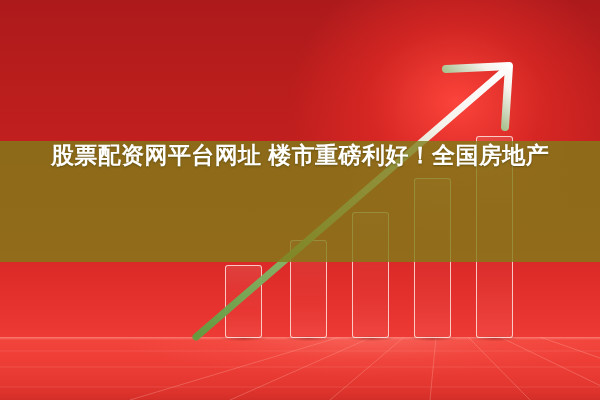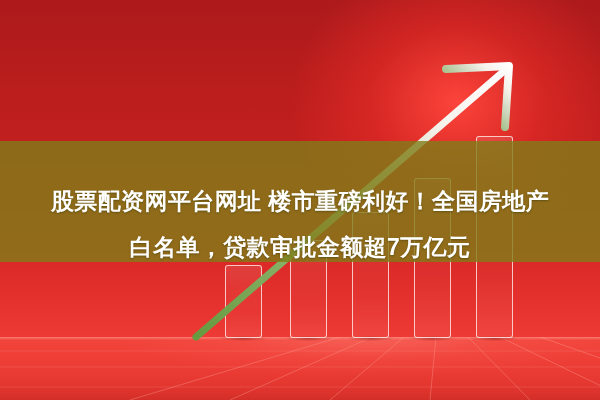--- a/index.html
+++ b/index.html
@@ -116,22 +116,22 @@
     height: 121px;
     background: rgba(127,125,24,0.80);
   }
   .band-inner {
     position: absolute;
     left: 0; top: 141px;
     width: 600px; height: 121px;
     display: flex;
     flex-direction: column;
     align-items: center;
-    justify-content: flex-end;
-    gap: 16px;
+    justify-content: flex-start;
+    gap: 24px;
   }
   .headline {
     color: #ffffff;
     font-size: 23px;
     font-weight: 700;
     line-height: 1.28;
     letter-spacing: 0.4px;
     text-align: center;
     white-space: nowrap;
     text-shadow: 0 1px 2px rgba(60,58,10,0.55);
@@ -187,16 +187,15 @@
         <stop offset="100%" stop-color="#ffffff" stop-opacity="1"></stop>
       </linearGradient>
     </defs>
     <path d="M 196 337 L 504 71" stroke="url(#arrowGrad)" stroke-width="7" stroke-linecap="round" fill="none"></path>
     <path d="M 446 69 L 509 66 L 505 127" stroke="url(#arrowGrad)" stroke-width="8" stroke-linecap="round" stroke-linejoin="round" fill="none"></path>
   </svg>
 
   <div class="band"></div>
   <div class="band-inner">
     <div class="headline">股票配资网平台网址 楼市重磅利好！全国房地产</div>
-    <div class="headline">白名单，贷款审批金额超7万亿元</div>
   </div>
 
 </div>
 
 </body></html>

